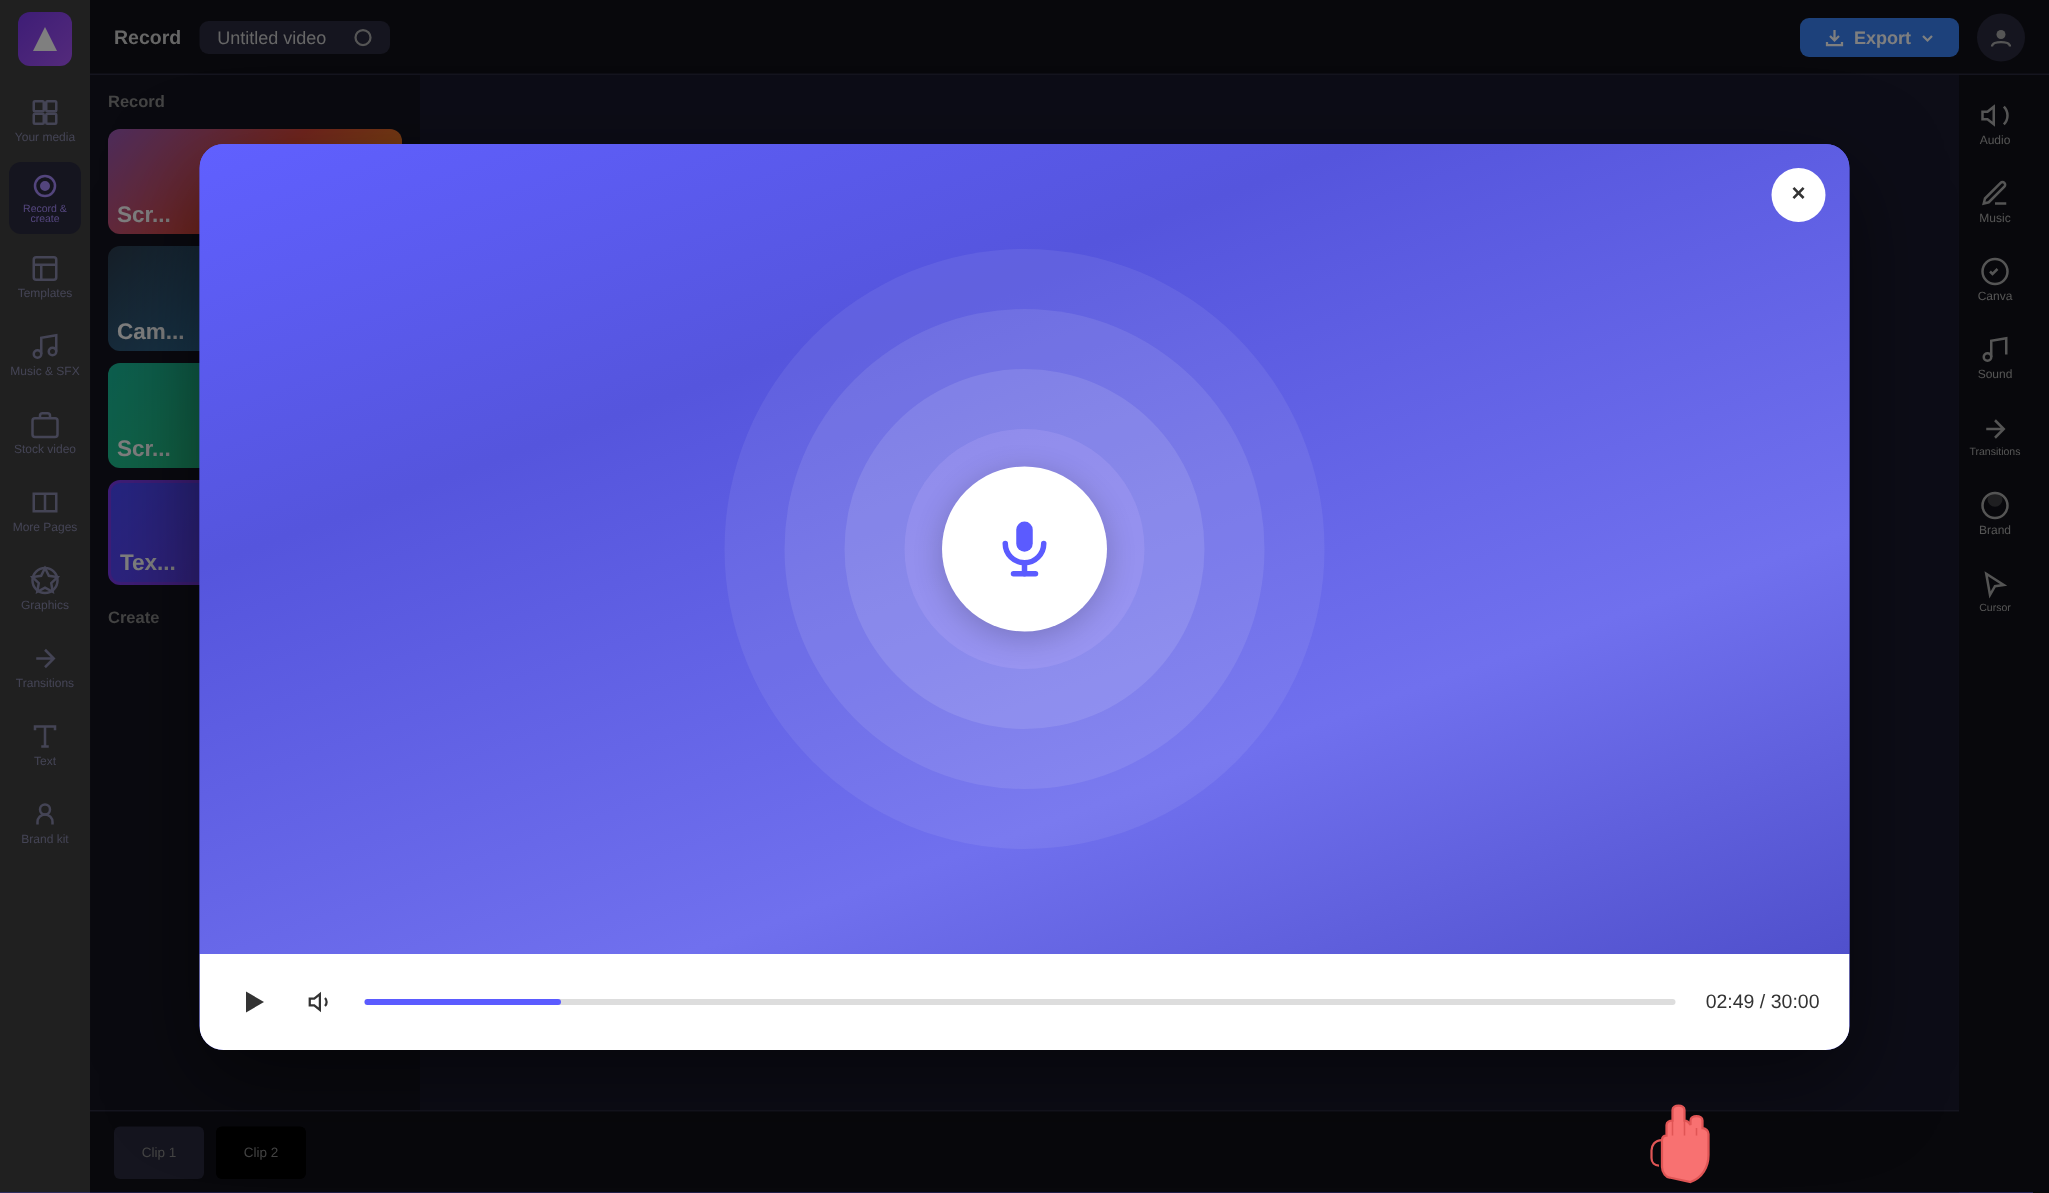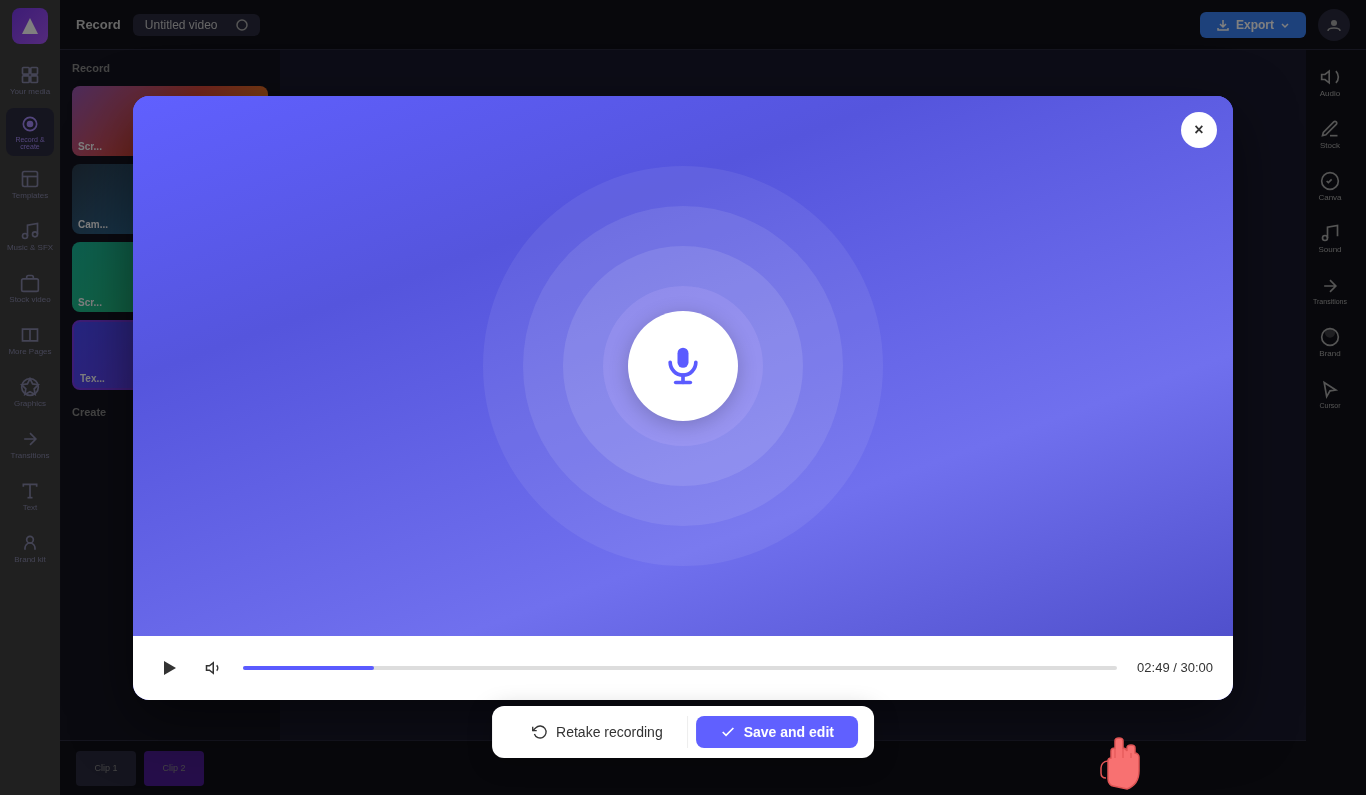--- a/index.html
+++ b/index.html
@@ -157,21 +157,21 @@
     .thumb-active {
       border: 2px solid #7c3aed;
       background: linear-gradient(135deg, #4a4aff, #7c3aed);
     }
 
     .thumb-label {
       position: absolute;
       bottom: 4px;
       left: 6px;
       color: white;
-      font-size: 10px;
+      font-size: 15px;
       font-weight: 600;
     }
 
     
     .right-sidebar {
       width: 60px;
       background: #111118;
       display: flex;
       flex-direction: column;
       padding: 8px 0;
@@ -530,21 +530,21 @@
             <polygon points="11 5 6 9 2 9 2 15 6 15 11 19 11 5"></polygon>
             <path d="M19.07 4.93a10 10 0 010 14.14"></path>
           </svg>
           <span class="sidebar-item-label" style="color:#aaa">Audio</span>
         </div>
         <div class="sidebar-item">
           <svg width="20" height="20" viewBox="0 0 24 24" fill="none" stroke="#aaa" stroke-width="2">
             <path d="M12 20h9"></path>
             <path d="M16.5 3.5a2.121 2.121 0 013 3L7 19l-4 1 1-4L16.5 3.5z"></path>
           </svg>
-          <span class="sidebar-item-label" style="color:#aaa">Stock</span>
+          <span class="sidebar-item-label" style="color:#aaa">Music</span>
         </div>
         <div class="sidebar-item">
           <svg width="20" height="20" viewBox="0 0 24 24" fill="none" stroke="#aaa" stroke-width="2">
             <circle cx="12" cy="12" r="10"></circle>
             <path d="M8 12l2 2 4-4"></path>
           </svg>
           <span class="sidebar-item-label" style="color:#aaa">Canva</span>
         </div>
         <div class="sidebar-item">
           <svg width="20" height="20" viewBox="0 0 24 24" fill="none" stroke="#aaa" stroke-width="2">
@@ -615,35 +615,20 @@
             <path d="M15.54 8.46a5 5 0 010 7.07"></path>
           </svg>
         </div>
         <div class="progress-bar">
           <div class="progress-fill" style="width: 15%"></div>
         </div>
         <span class="time-display">02:49 / 30:00</span>
       </div>
     </div>
 
-    <div style="position:absolute; bottom:-58px; left:50%; transform:translateX(-50%); display:flex; background:white; border-radius:12px; padding:10px 16px; box-shadow:0 4px 24px rgba(0,0,0,0.25); gap:0; align-items:center;">
-      <button class="retake-btn">
-        <svg width="16" height="16" viewBox="0 0 24 24" fill="none" stroke="#333" stroke-width="2">
-          <path d="M1 4v6h6"></path>
-          <path d="M3.51 15a9 9 0 102.13-9.36L1 10"></path>
-        </svg>
-        <span>Retake recording</span>
-      </button>
-      <button class="save-edit-btn">
-        <svg width="16" height="16" viewBox="0 0 24 24" fill="none" stroke="white" stroke-width="2.5">
-          <polyline points="20 6 9 17 4 12"></polyline>
-        </svg>
-        <span>Save and edit</span>
-      </button>
-    </div>
 
     <div style="position:absolute; bottom:-110px; right:80px; z-index:300;">
       <svg width="65" height="80" viewBox="0 0 65 80" fill="none" xmlns="http://www.w3.org/2000/svg">
 
         <g transform="translate(5,5)">
 
           <path d="M20 55 C18 55 15 52 15 48 L15 30 C15 28 16 27 18 27 L18 20 C18 18 20 17 22 17 L22 10 C22 8 24 7 26 7 C28 7 30 8 30 10 L30 17 C32 17 33 18 34 20 L34 17 C34 15 36 14 38 14 C40 14 42 15 42 17 L42 22 C44 22 46 24 46 26 L46 40 C46 48 42 55 34 58 Z" fill="#f87171" stroke="#e05555" stroke-width="1.5"></path>
 
           <path d="M15 30 C10 30 8 34 8 37 L8 42 C8 45 10 47 13 47" stroke="#e05555" stroke-width="1.5" fill="none"></path>
 
@@ -654,17 +639,17 @@
       </svg>
     </div>
   </div>
 </div>
 
 <div class="bottom-bar">
   <div style="display:flex;gap:8px;">
     <div style="background:#2a2a3e;border-radius:4px;width:60px;height:35px;display:flex;align-items:center;justify-content:center;">
       <span style="color:#888;font-size:9px;">Clip 1</span>
     </div>
-    <div style="background:#4c1d95;border-radius:4px;width:60px;height:35px;display:flex;align-items:center;justify-content:center;">
+    <div style="background:#000000;border-radius:4px;width:60px;height:35px;display:flex;align-items:center;justify-content:center;">
       <span style="color:#888;font-size:9px;">Clip 2</span>
     </div>
   </div>
 </div>
 
 </body></html>

